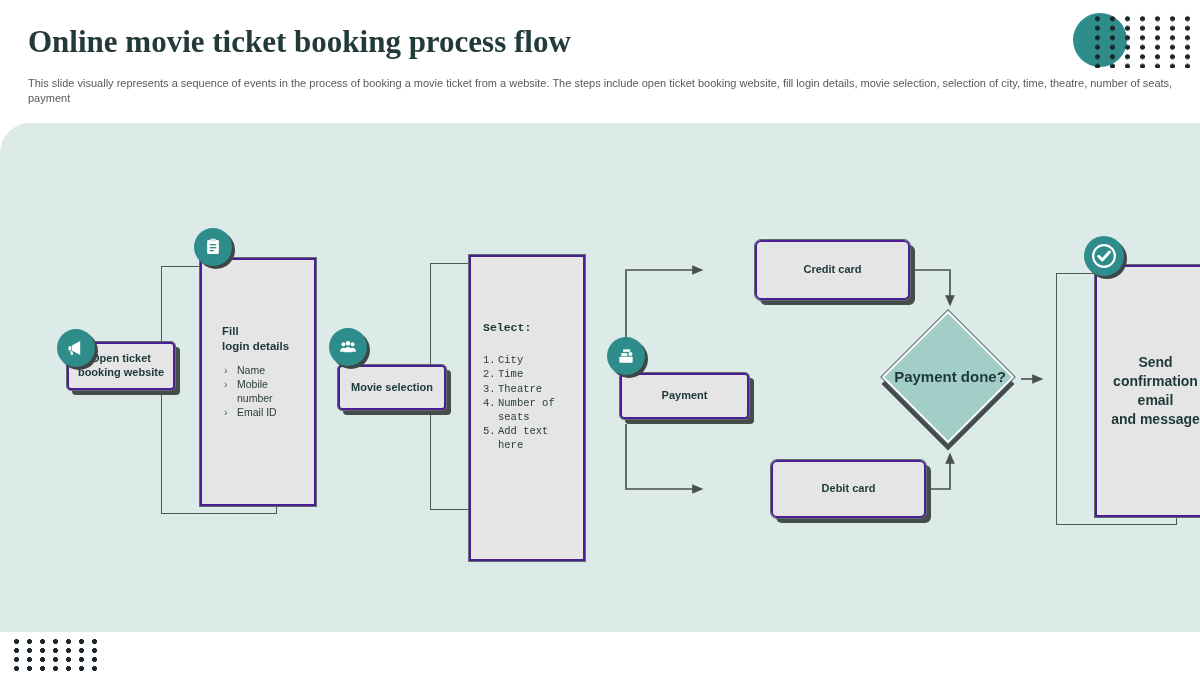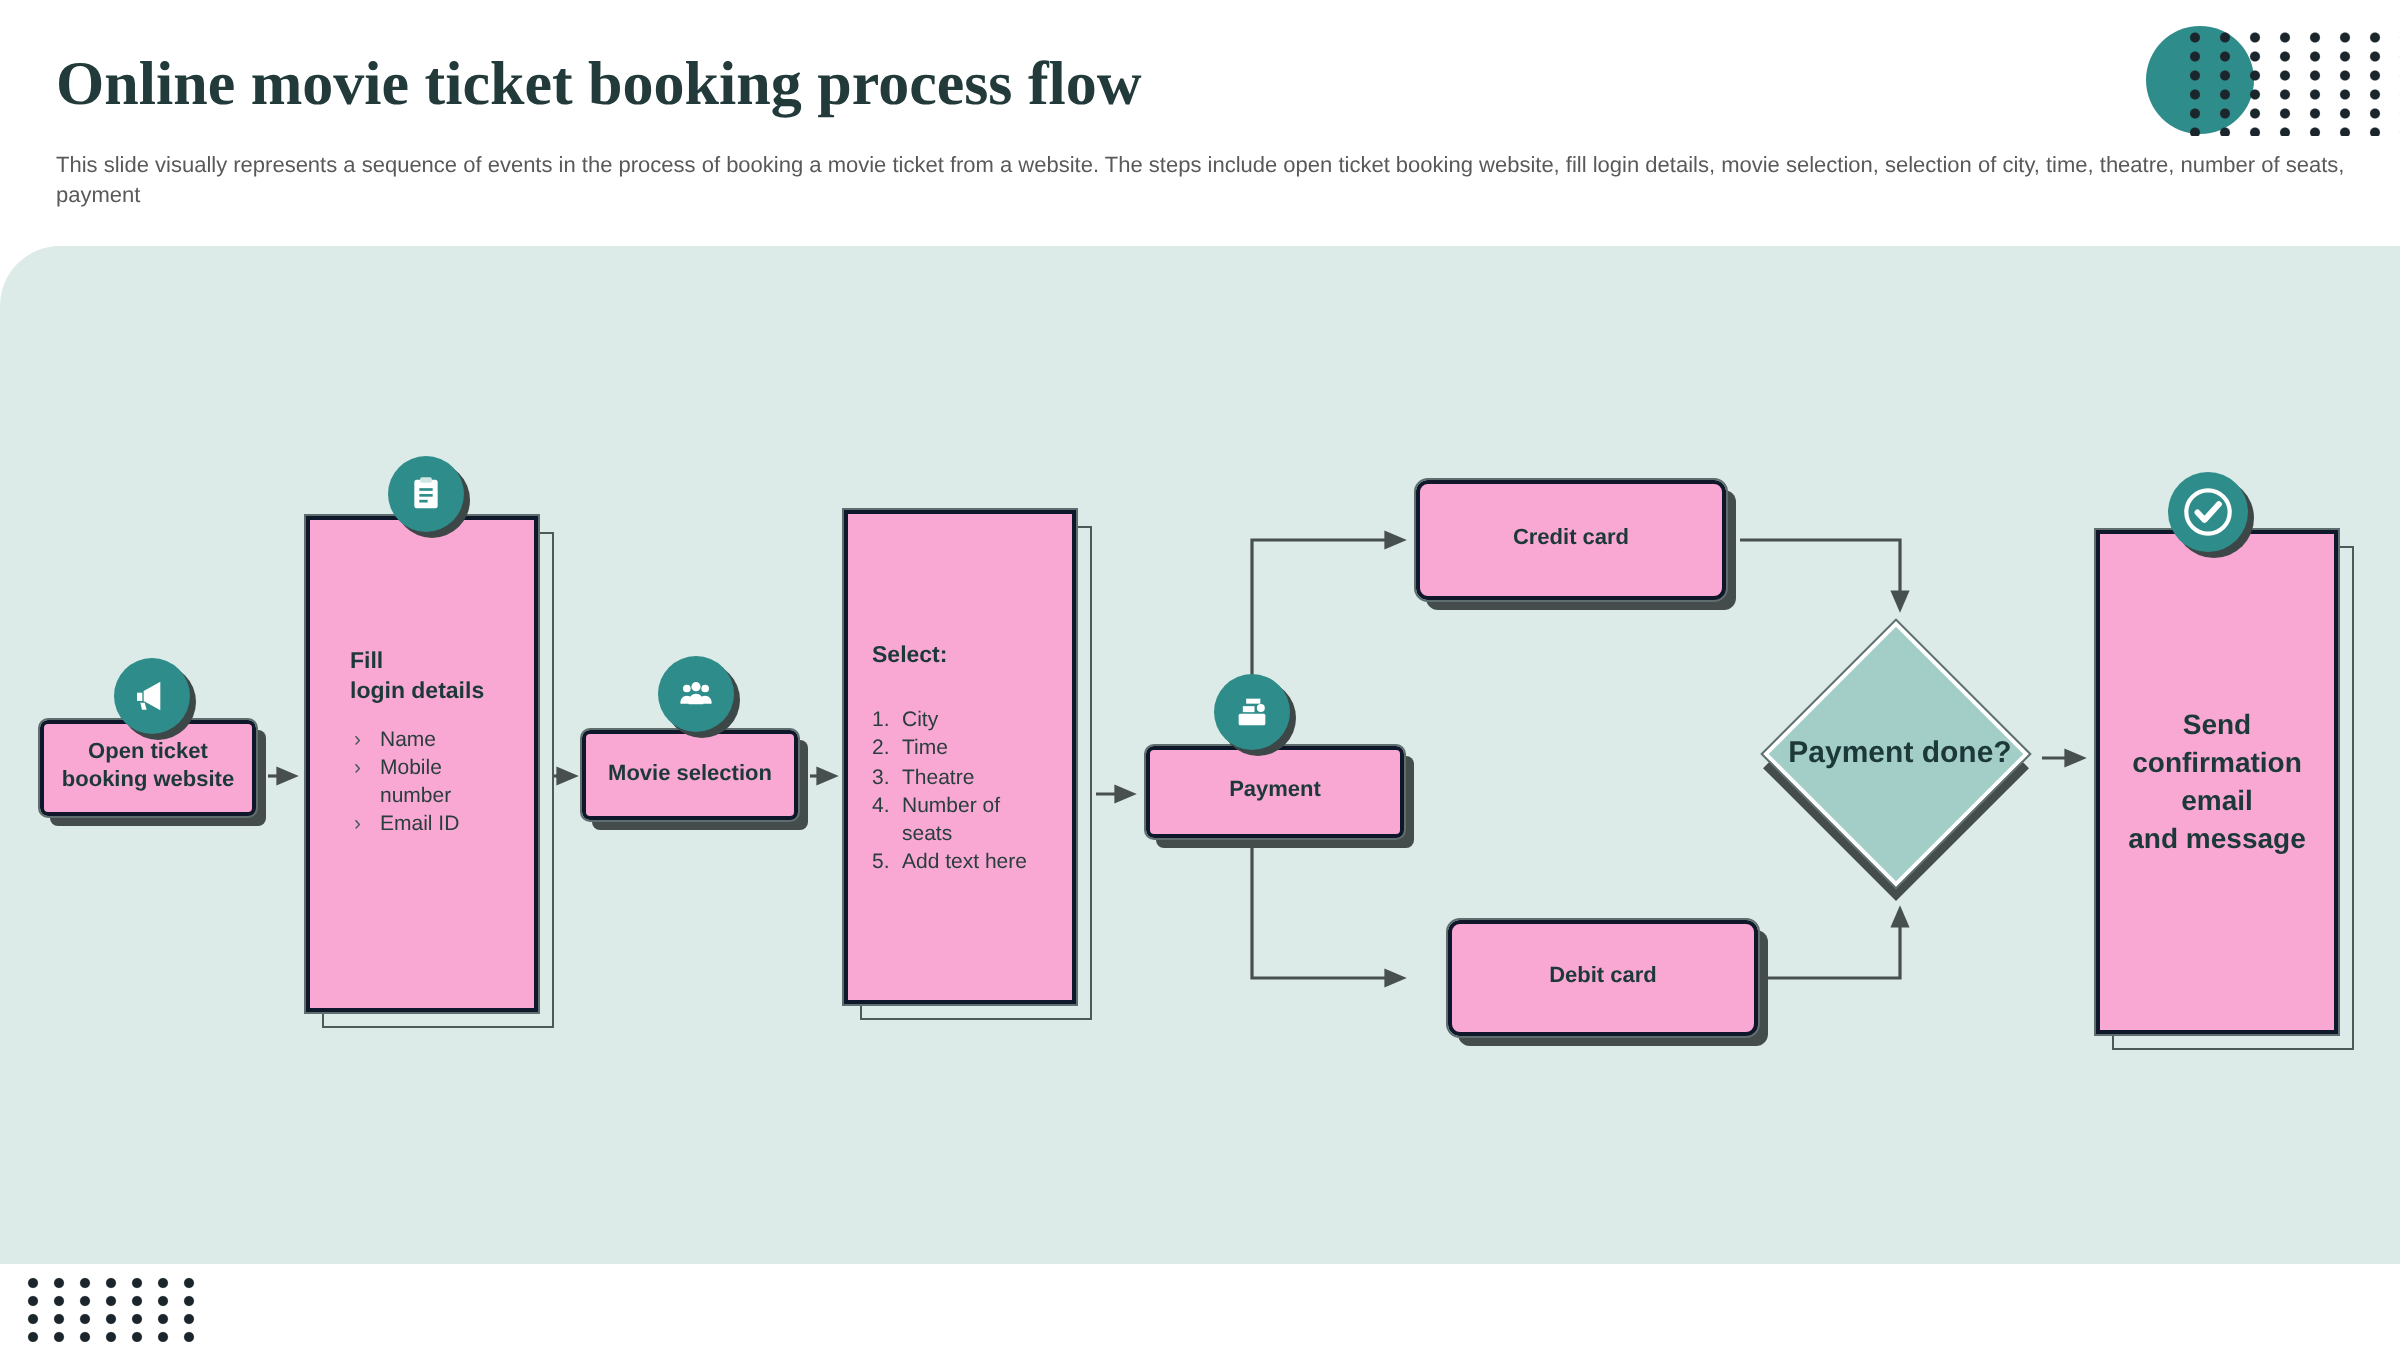--- a/index.html
+++ b/index.html
@@ -16,22 +16,22 @@
   .dots-tr{position:absolute;left:1090px;top:14px;width:110px;height:54px;
            background-size:15px 9.5px;z-index:3;}
   .dots-bl{position:absolute;left:10px;top:637px;width:92px;height:34px;
            background-size:13px 9px;z-index:3;}
   
   .panel{position:absolute;left:0;top:123px;width:1200px;height:509px;background:#dcebe8;
          border-top-left-radius:30px;z-index:0;}
   
   .connectors{position:absolute;left:0;top:0;z-index:1;}
   
-  .node{position:absolute;background:#f9a8d4;border:2px solid #0f172a;outline:1px solid #5e6e6e;
-        color:#1c3838;z-index:2;box-sizing:border-box;}
+  .node{position:absolute;background:#e5e5e5;border:2px solid #4c1d95;outline:1px solid #5e6e6e;
+        color:#1c3838;z-index:2;box-sizing:border-box;margin-left:47px;}
   .small-node{display:flex;align-items:center;justify-content:center;text-align:center;
               font-weight:700;font-size:11px;border-radius:4px;box-shadow:5px 5px 0 #454c4c;}
   .small-node .lbl{white-space:pre-line;line-height:1.25;}
   .tall-node{box-shadow:none;}
   .ghost{position:absolute;border:1.5px solid #4e5a5a;background:transparent;z-index:1;box-sizing:border-box;}
   .tall-pad{padding:64px 8px 0 12px;}
   .tall-title{font-weight:700;font-size:11.5px;line-height:1.3;white-space:pre-line;color:#1c3838;}
   .list{margin-top:10px;font-size:10.5px;color:#2a3d3d;}
   .list .li{position:relative;padding-left:15px;line-height:13.5px;margin-bottom:1px;}
   .login-list .li::before{content:"\203A";position:absolute;left:2px;color:#4a5a5a;}
@@ -80,21 +80,21 @@
       <path d="M405 388 H417" marker-end="url(#arw)"></path>
       <path d="M548 397 H566" marker-end="url(#arw)"></path>
       <path d="M626 370 V270 H701" marker-end="url(#arw)"></path>
       <path d="M626 424 V489 H701" marker-end="url(#arw)"></path>
       <path d="M870 270 H950 V304" marker-end="url(#arw)"></path>
       <path d="M870 489 H950 V455" marker-end="url(#arw)"></path>
       <path d="M1021 379 H1041" marker-end="url(#arw)"></path>
     </g>
   </svg>
 
-  <div class="node small-node" style="left:20px;top:360px;width:108px;height:48px;">
+  <div class="node small-node" style="left:20px;top:342px;width:108px;height:48px;">
     <span class="lbl">Open ticket
 booking website</span>
   </div>
   <div class="icon-circle" style="left:57px;top:329px;">
     <svg viewBox="0 0 24 24" width="20" height="20">
       <path fill="#fff" d="M3 10h3.2v5H3z"></path>
       <path fill="#fff" d="M7 9l10-5.5v17L7 15z"></path>
       <path fill="#fff" d="M5 16h2.6l1.2 4.2H6z"></path>
     </svg>
   </div>
@@ -129,21 +129,21 @@
         <circle cx="17" cy="9" r="2.1"></circle>
         <circle cx="12" cy="8" r="2.5"></circle>
         <path d="M3.5 16.5c0-2 1.6-3.6 3.5-3.6s3.5 1.6 3.5 3.6v.8h-7z"></path>
         <path d="M13.5 16.5c0-2 1.6-3.6 3.5-3.6s3.5 1.6 3.5 3.6v.8h-7z"></path>
         <path d="M8 16c0-2.3 1.8-4.1 4-4.1s4 1.8 4 4.1v1.6H8z"></path>
       </g>
     </svg>
   </div>
 
   <div class="ghost" style="left:430px;top:263px;width:116px;height:247px;"></div>
-  <div class="node tall-node tall-pad" style="left:422px;top:255px;width:116px;height:247px;">
+  <div class="node tall-node tall-pad" style="left:422px;top:255px;width:116px;height:306px;font-family:Liberation Mono, monospace;">
     <div class="tall-title">Select:</div>
     <div class="list select-list">
       <div class="li">City</div>
       <div class="li">Time</div>
       <div class="li">Theatre</div>
       <div class="li">Number of seats</div>
       <div class="li">Add text here</div>
     </div>
   </div>
 

